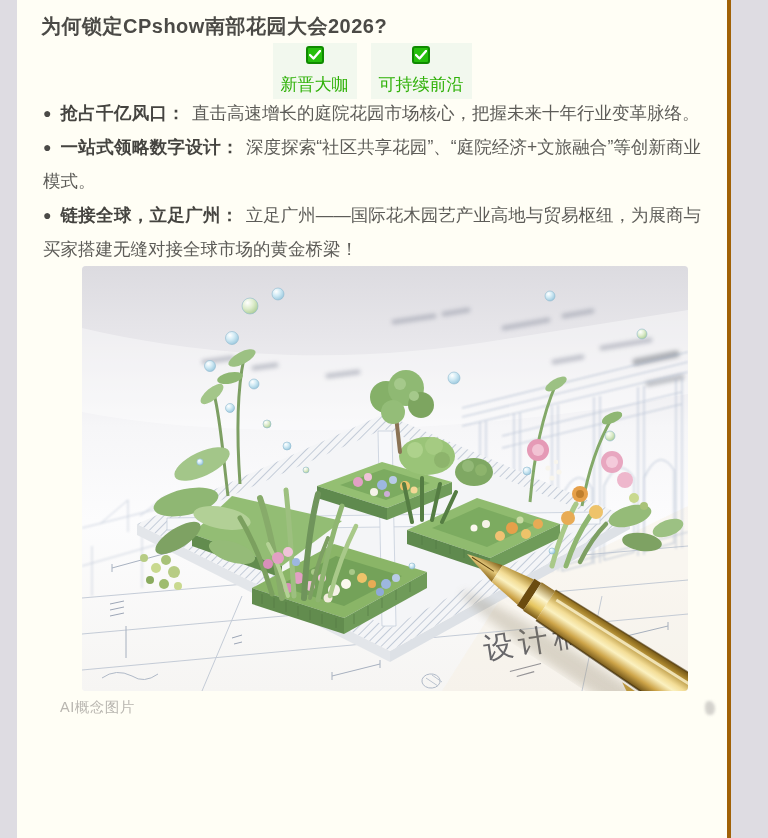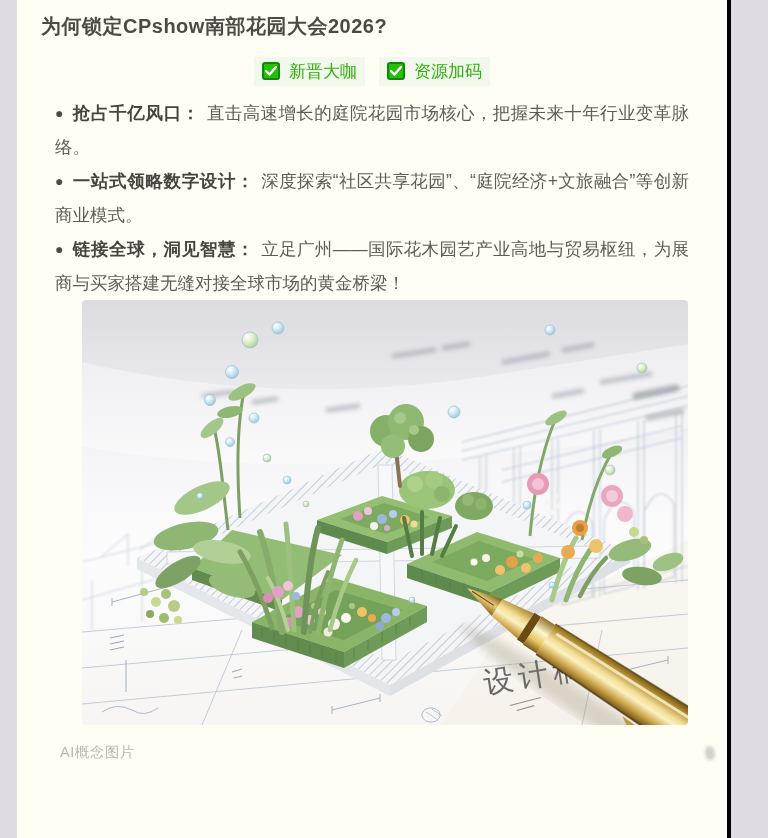--- a/index.html
+++ b/index.html
@@ -6,60 +6,60 @@
   body{
     width:768px;height:838px;
     background:#dedce2;
     font-family:"Liberation Sans","DejaVu Sans",sans-serif;
     position:relative;overflow:hidden;
   }
   .page{
     position:absolute;left:17px;top:0;
     width:714px;height:838px;
     background:#fffef5;
-    border-right:4px solid #000000;
+    border-right:4px solid #a16207;
     box-sizing:border-box;
     overflow:hidden;
   }
   .title{
     margin:12px 26px 0 24px;
     font-size:20px;line-height:28px;
     font-weight:bold;color:#4b4a46;
     letter-spacing:.5px;
   }
   .checkrow{
     margin-top:16px;height:30px;
     display:flex;justify-content:center;align-items:center;gap:14px;
   }
   .checkitem{
     display:inline-flex;align-items:center;gap:9px;
     background:#f2f8ee;padding:3px 8px;
-    color:#2fb108;font-size:17px;
+    color:#2fb108;font-size:17px;flex-direction:column;
   }
   .ckbox{
     width:18px;height:18px;flex:0 0 18px;
     background:#26bf0c;border:2px solid #0f8a00;border-radius:3px;
     box-sizing:border-box;display:inline-flex;align-items:center;justify-content:center;
   }
   .ckbox svg{display:block}
   .paras{margin-top:10px}
   .para{
-    margin:0;padding:0 38px;
+    margin:0;padding:0 26px;
     font-size:17.5px;line-height:34px;
     color:#5d5c58;text-align:justify;
   }
   .bullet{color:#4b4a47;font-size:14px;margin-right:9px;vertical-align:1px}
   .para b{color:#454440;margin-right:7px;letter-spacing:.3px}
   .figure{
     margin:0 0 0 65px;width:606px;height:425px;
     border-radius:4px;overflow:hidden;position:relative;
     background:#f2f2f4;
   }
   .figure svg{display:block;width:100%;height:100%}
-  .captionrow{position:relative;margin-top:18px;height:22px}
+  .captionrow{position:relative;margin-top:7px;height:22px}
   .caption{
     position:absolute;left:43px;top:0;
     font-size:14.5px;color:#b9b6b0;letter-spacing:.5px;
   }
   .smudge{
     position:absolute;left:688px;top:3px;width:10px;height:14px;
     background:#c9c7c3;border-radius:40% 60% 50% 50%;
     filter:blur(1.5px);opacity:.8;
   }
 </style>
@@ -78,28 +78,28 @@
           </svg>
       </span>
       <span>新晋大咖</span>
     </span>
     <span class="checkitem">
       <span class="ckbox">
         <svg width="12" height="10" viewBox="0 0 12 10">
             <polyline points="1,5 4.5,8.5 11,1" fill="none" stroke="#ffffff" stroke-width="2.4" stroke-linecap="round" stroke-linejoin="round"></polyline>
           </svg>
       </span>
-      <span>资源加码</span>
+      <span>可持续前沿</span>
     </span>
   </div>
 
   <div class="paras">
     <p class="para"><span class="bullet">●</span><b>抢占千亿风口：</b><span>直击高速增长的庭院花园市场核心，把握未来十年行业变革脉络。</span></p>
     <p class="para"><span class="bullet">●</span><b>一站式领略数字设计：</b><span>深度探索“社区共享花园”、“庭院经济+文旅融合”等创新商业模式。</span></p>
-    <p class="para"><span class="bullet">●</span><b>链接全球，洞见智慧：</b><span>立足广州——国际花木园艺产业高地与贸易枢纽，为展商与买家搭建无缝对接全球市场的黄金桥梁！</span></p>
+    <p class="para"><span class="bullet">●</span><b>链接全球，立足广州：</b><span>立足广州——国际花木园艺产业高地与贸易枢纽，为展商与买家搭建无缝对接全球市场的黄金桥梁！</span></p>
   </div>
 
   <div class="figure">
     <svg viewBox="0 0 606 425" preserveAspectRatio="none">
       <defs>
         <linearGradient id="paperGrad" x1="0" y1="0" x2="0" y2="1">
           <stop offset="0" stop-color="#dcdbe0"></stop>
           <stop offset="0.18" stop-color="#e8e7eb"></stop>
           <stop offset="0.38" stop-color="#f6f6f8"></stop>
           <stop offset="0.6" stop-color="#fcfcfd"></stop>

